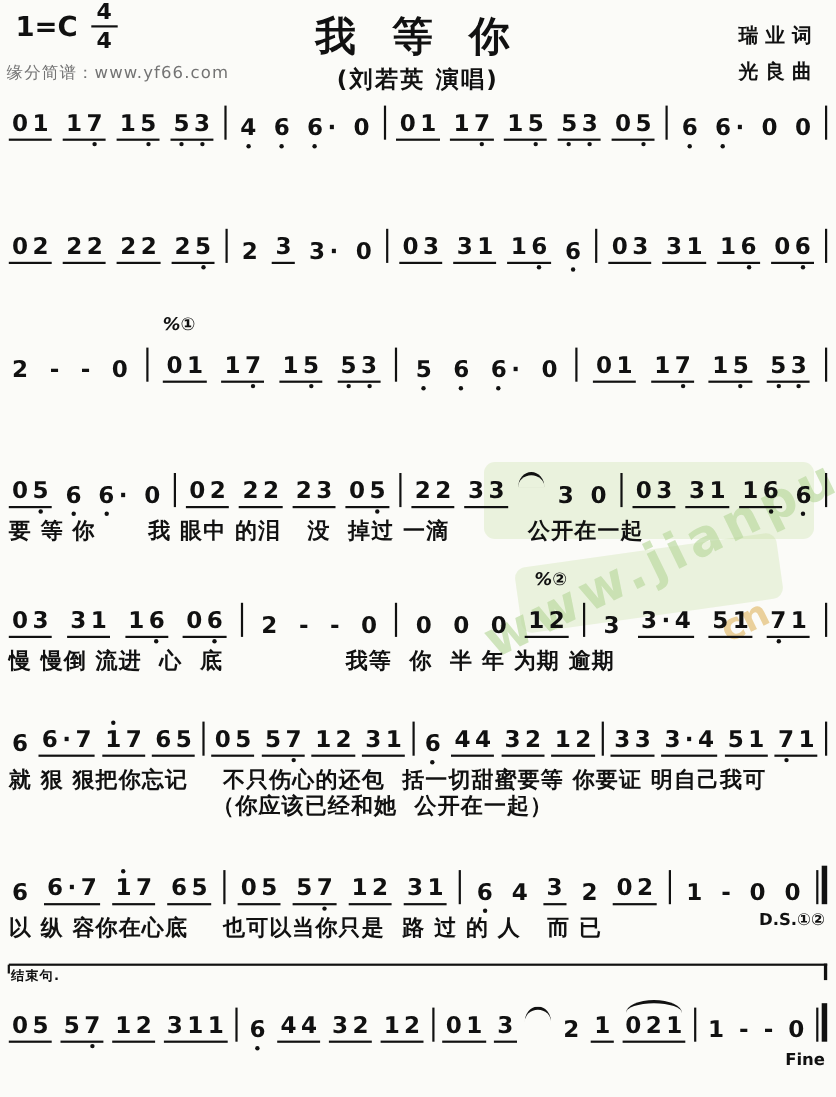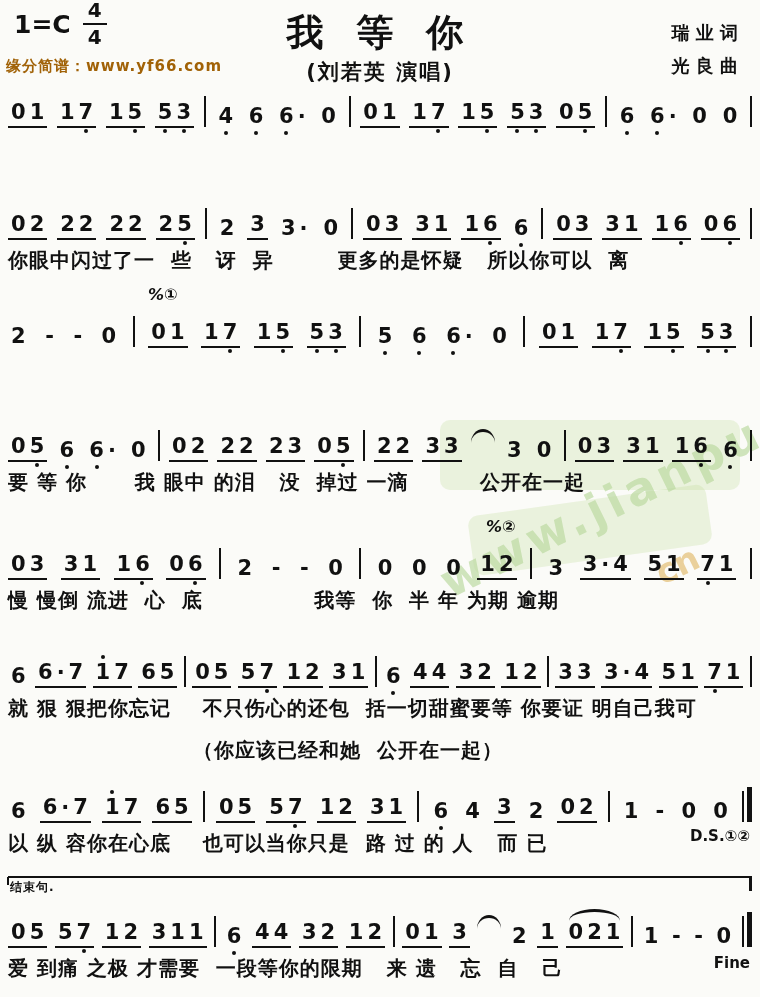--- a/index.html
+++ b/index.html
@@ -6,21 +6,21 @@
   body{
     width:760px;height:997px;position:relative;overflow:hidden;
     background:#fbfbf8;color:#111;
     font-family:"DejaVu Sans","Liberation Sans",sans-serif;
   }
   
   .keysig{position:absolute;left:14px;top:0;font-size:25px;font-weight:bold;display:flex;align-items:center;}
   .frac{display:inline-block;text-align:center;margin-left:12px;font-size:20px;line-height:1.05;font-weight:bold;}
   .frac .t{display:block;border-bottom:2px solid #111;padding:0 5px 2px;}
   .frac .b{display:block;padding-top:2px;}
-  .site{position:absolute;left:6px;top:57px;font-size:15px;font-weight:bold;color:#a16207;letter-spacing:1px;}
+  .site{position:absolute;left:6px;top:57px;font-size:15px;font-weight:normal;color:#737373;letter-spacing:1px;}
   .title{position:absolute;top:8px;left:0;width:100%;text-align:center;font-size:37px;font-weight:bold;letter-spacing:10px;}
   .subtitle{position:absolute;top:58px;left:0;width:100%;text-align:center;font-size:21px;font-weight:bold;letter-spacing:2px;}
   .credits{position:absolute;right:22px;top:16px;text-align:center;font-size:18px;font-weight:bold;line-height:1.85;}
   
   .wm{position:absolute;pointer-events:none;font-weight:bold;}
   .wm1{left:425px;top:480px;font-size:46px;color:#b9d89d;opacity:.65;transform:rotate(-26deg);letter-spacing:5px;}
   .wm2{left:655px;top:545px;font-size:34px;color:#dfb45e;opacity:.6;transform:rotate(-26deg);}
   .blob{position:absolute;background:rgba(190,220,150,.28);border-radius:10px;pointer-events:none;}
   .blob1{left:440px;top:420px;width:300px;height:70px;}
   .blob2{left:470px;top:500px;width:240px;height:60px;transform:rotate(-8deg);}
@@ -37,21 +37,21 @@
   .oa{top:-6px;}
   .bar{width:2px;background:#111;height:31px;margin-bottom:1px;}
   .finbar{display:flex;gap:3px;align-items:flex-end;margin-bottom:1px;}
   .finbar .thin{width:2px;height:31px;background:#111;}
   .finbar .thick{width:5px;height:35px;background:#111;}
   .tie{display:inline-block;width:24px;height:11px;border-top:3px solid #111;
        border-radius:50% 50% 0 0/100% 100% 0 0;align-self:flex-end;margin-bottom:19px;}
   .arcover{position:absolute;left:3px;right:3px;top:-12px;height:9px;border-top:3px solid #111;
        border-radius:50% 50% 0 0/100% 100% 0 0;}
   .lyr{white-space:pre;font-size:20px;font-weight:bold;letter-spacing:1px;margin-top:8px;line-height:1.2;}
-  .lyr2{white-space:pre;font-size:20px;font-weight:bold;letter-spacing:1px;margin-top:18px;text-indent:185px;line-height:1.2;}
+  .lyr2{white-space:pre;font-size:20px;font-weight:bold;letter-spacing:1px;margin-top:0;text-indent:185px;line-height:1.2;}
   .mark{position:absolute;top:-27px;font-size:16px;font-weight:bold;font-style:italic;}
   .tail{position:absolute;right:2px;top:40px;font-size:15px;font-weight:bold;}
   .fine{position:absolute;right:2px;top:42px;font-size:15px;font-weight:bold;}
   .bracket{position:absolute;left:0;right:0;top:-36px;height:13px;border-top:2px solid #111;border-right:3px solid #111;}
   .bracket::before{content:"";position:absolute;left:-1px;top:-1px;height:8px;border-left:2px solid #111;}
   .bracket-label{position:absolute;left:2px;top:-33px;font-size:12px;font-weight:bold;letter-spacing:1px;}
 </style>
 </head>
 <body>
 
@@ -206,21 +206,20 @@
         <span class="tok ul">
           <span class="nc"><span class="g">1</span></span>
           <span class="nc"><span class="g">6</span><span class="od ob"></span></span>
         </span>
         <span class="tok ul">
           <span class="nc"><span class="g">0</span></span>
           <span class="nc"><span class="g">6</span><span class="od ob"></span></span>
         </span>
         <span class="bar"></span>
       </div>
-      <div class="lyr">你眼中闪过了一  些   讶  异        更多的是怀疑   所以你可以  离</div>
     </div>
     <div class="system" style="top: 312px;">
       <span class="mark" style="left: 140px;">%①</span>
       <div class="notes">
         <span class="tok">
           <span class="nc"><span class="g">2</span></span>
         </span>
         <span class="tok">
           <span class="nc"><span class="g">-</span></span>
         </span>
@@ -633,16 +632,15 @@
           <span class="nc"><span class="g">-</span></span>
         </span>
         <span class="tok">
           <span class="nc"><span class="g">0</span></span>
         </span>
         <span class="finbar">
           <span class="thin"></span>
           <span class="thick"></span>
         </span>
       </div>
-      <div class="lyr">爱 到痛 之极 才需要  一段等你的限期   来 遗   忘  自   己</div>
       <span class="fine">Fine</span>
     </div>
   </div>
 
 </body></html>

